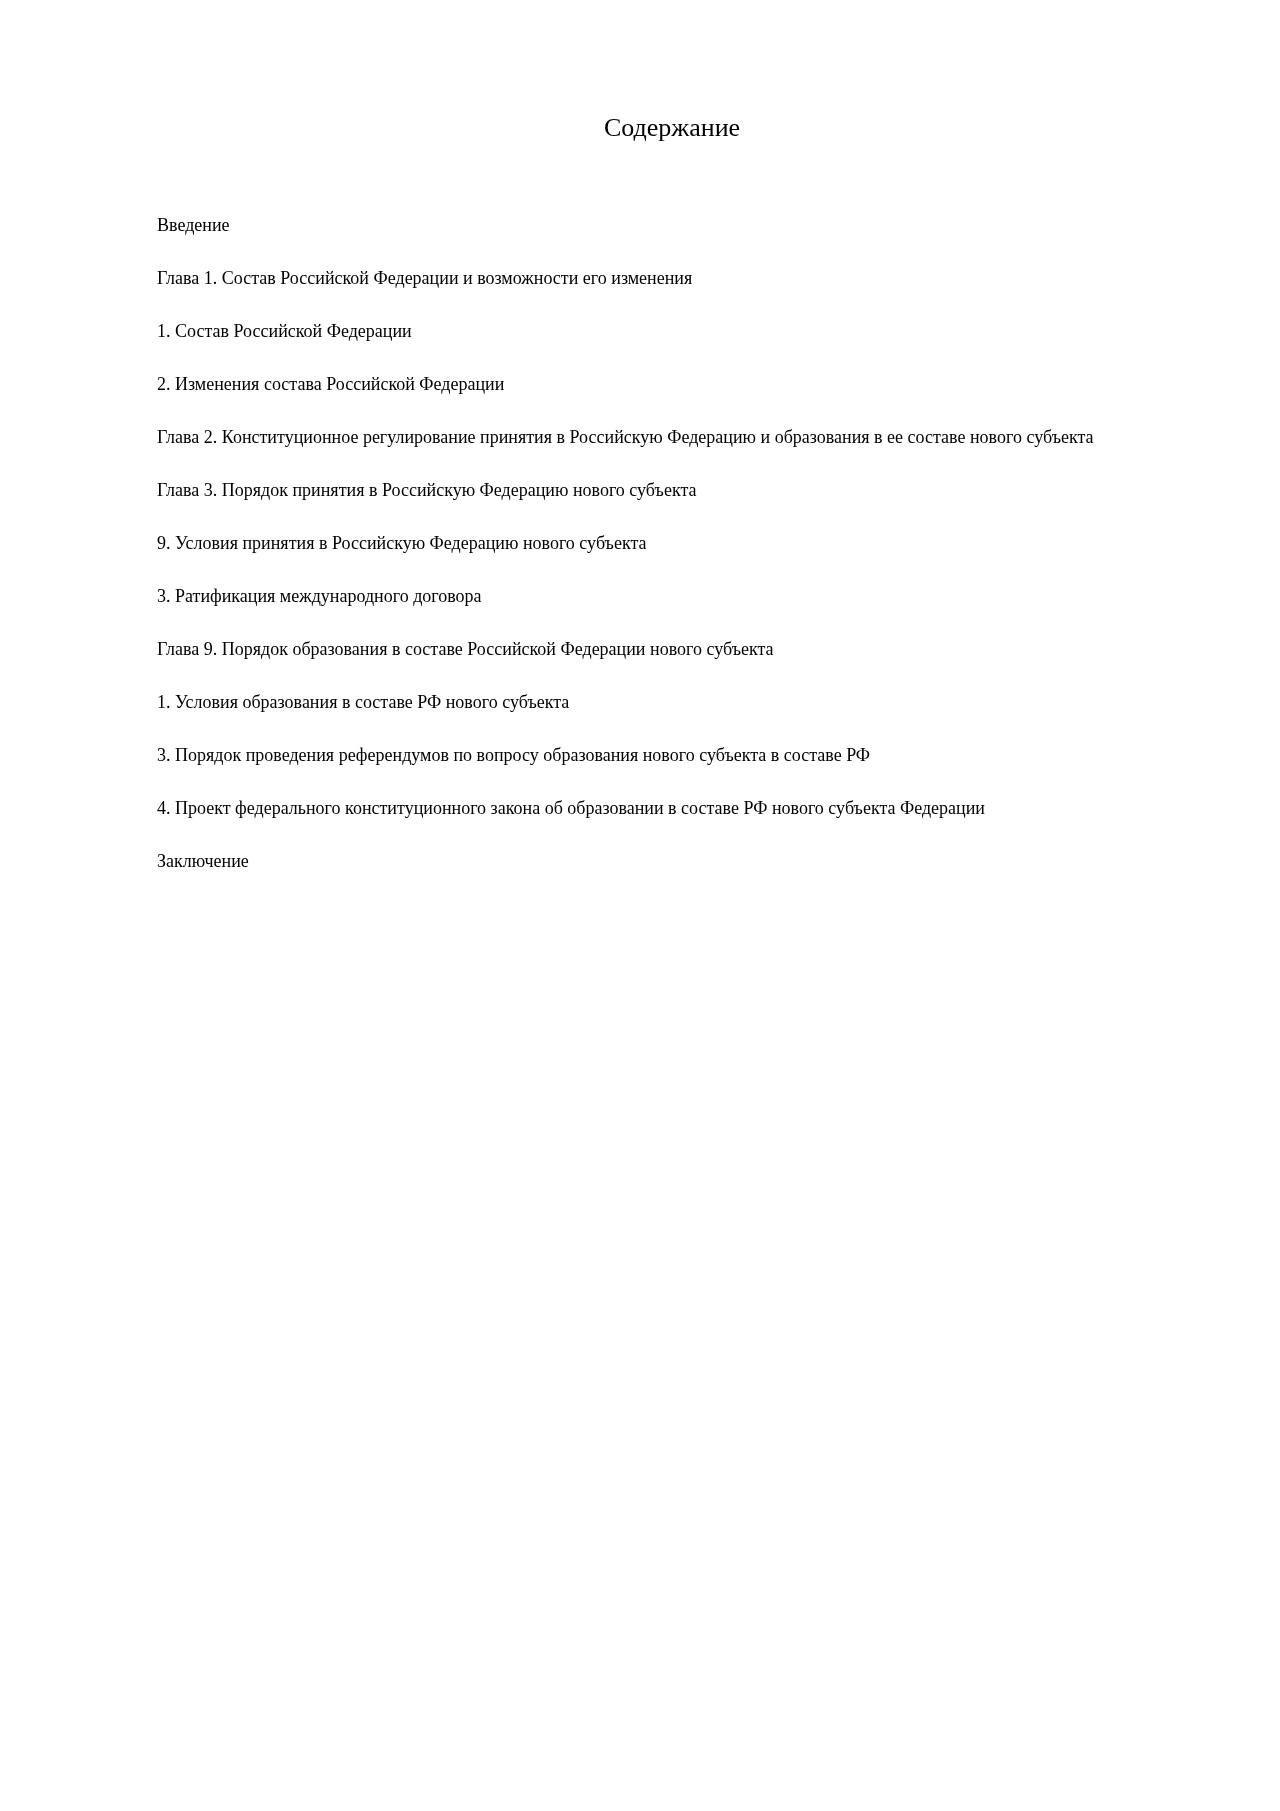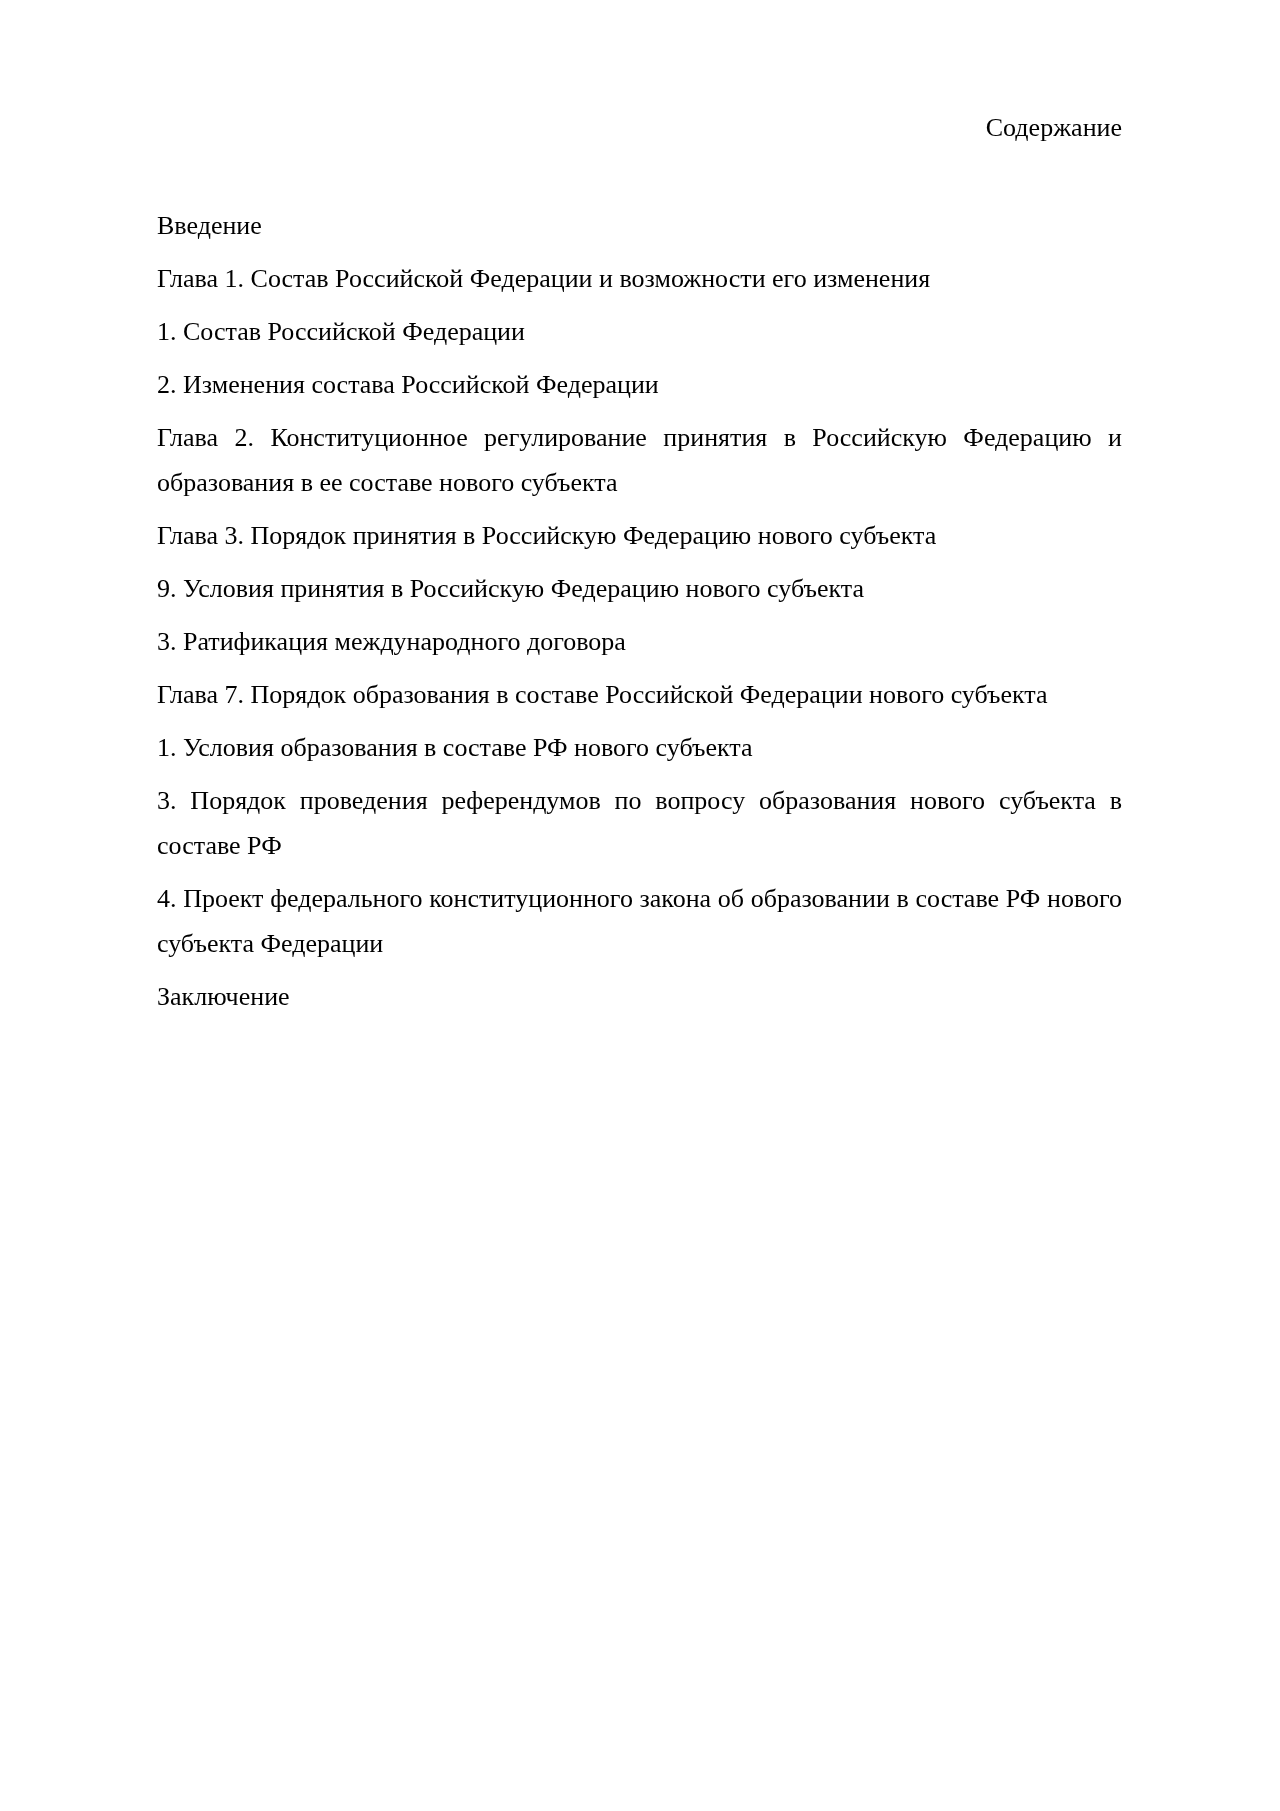--- a/index.html
+++ b/index.html
@@ -15,42 +15,42 @@
     background: #ffffff;
     color: #000000;
     font-family: "Liberation Serif", "DejaVu Serif", serif;
     padding: 105px 158px 60px 157px;
   }
   .doc-title {
     font-size: 26px;
     line-height: 45px;
     margin: 0 0 53px 0;
     text-indent: 65px;
-    text-align: right;
+    text-align: center;
   }
   .toc-entry {
-    font-size: 26px;
+    font-size: 18px;
     line-height: 45px;
     margin: 0 0 8px 0;
     text-align: justify;
   }
 </style>
 </head>
 <body>
 
 <div class="page">
   <p class="doc-title">Содержание</p>
   <div>
       <p class="toc-entry">Введение</p>
       <p class="toc-entry">Глава 1. Состав Российской Федерации и возможности его изменения</p>
       <p class="toc-entry">1. Состав Российской Федерации</p>
       <p class="toc-entry">2. Изменения состава Российской Федерации</p>
       <p class="toc-entry">Глава 2. Конституционное регулирование принятия в Российскую Федерацию и образования в ее составе нового субъекта</p>
       <p class="toc-entry">Глава 3. Порядок принятия в Российскую Федерацию нового субъекта</p>
       <p class="toc-entry">9. Условия принятия в Российскую Федерацию нового субъекта</p>
       <p class="toc-entry">3. Ратификация международного договора</p>
-      <p class="toc-entry">Глава 7. Порядок образования в составе Российской Федерации нового субъекта</p>
+      <p class="toc-entry">Глава 9. Порядок образования в составе Российской Федерации нового субъекта</p>
       <p class="toc-entry">1. Условия образования в составе РФ нового субъекта</p>
       <p class="toc-entry">3. Порядок проведения референдумов по вопросу образования нового субъекта в составе РФ</p>
       <p class="toc-entry">4. Проект федерального конституционного закона об образовании в составе РФ нового субъекта Федерации</p>
       <p class="toc-entry">Заключение</p>
     </div>
 </div>
 
 </body></html>

